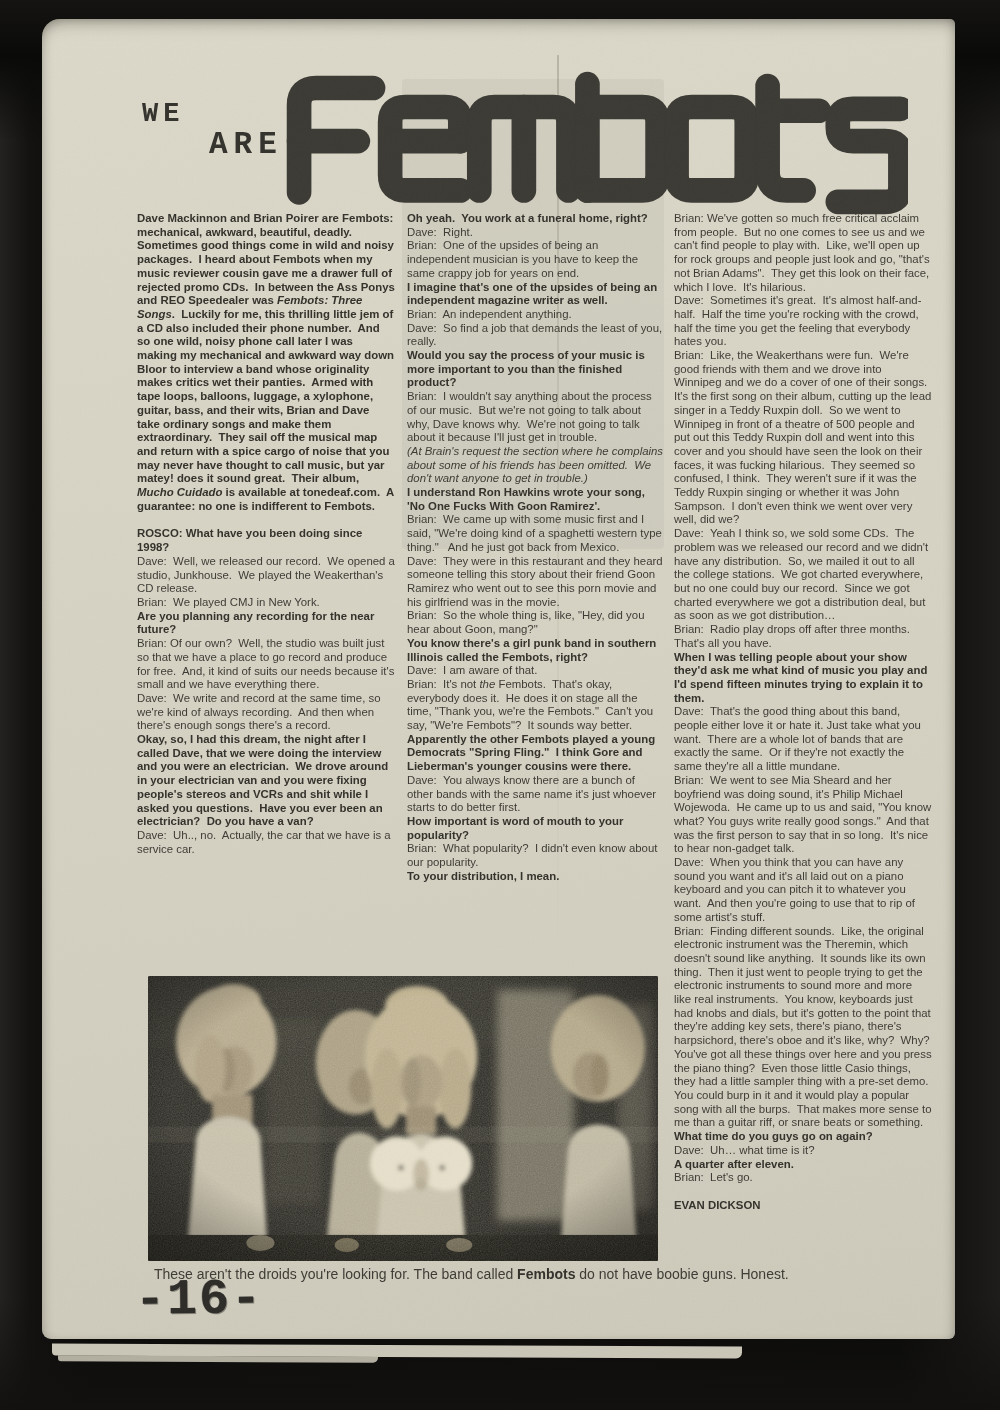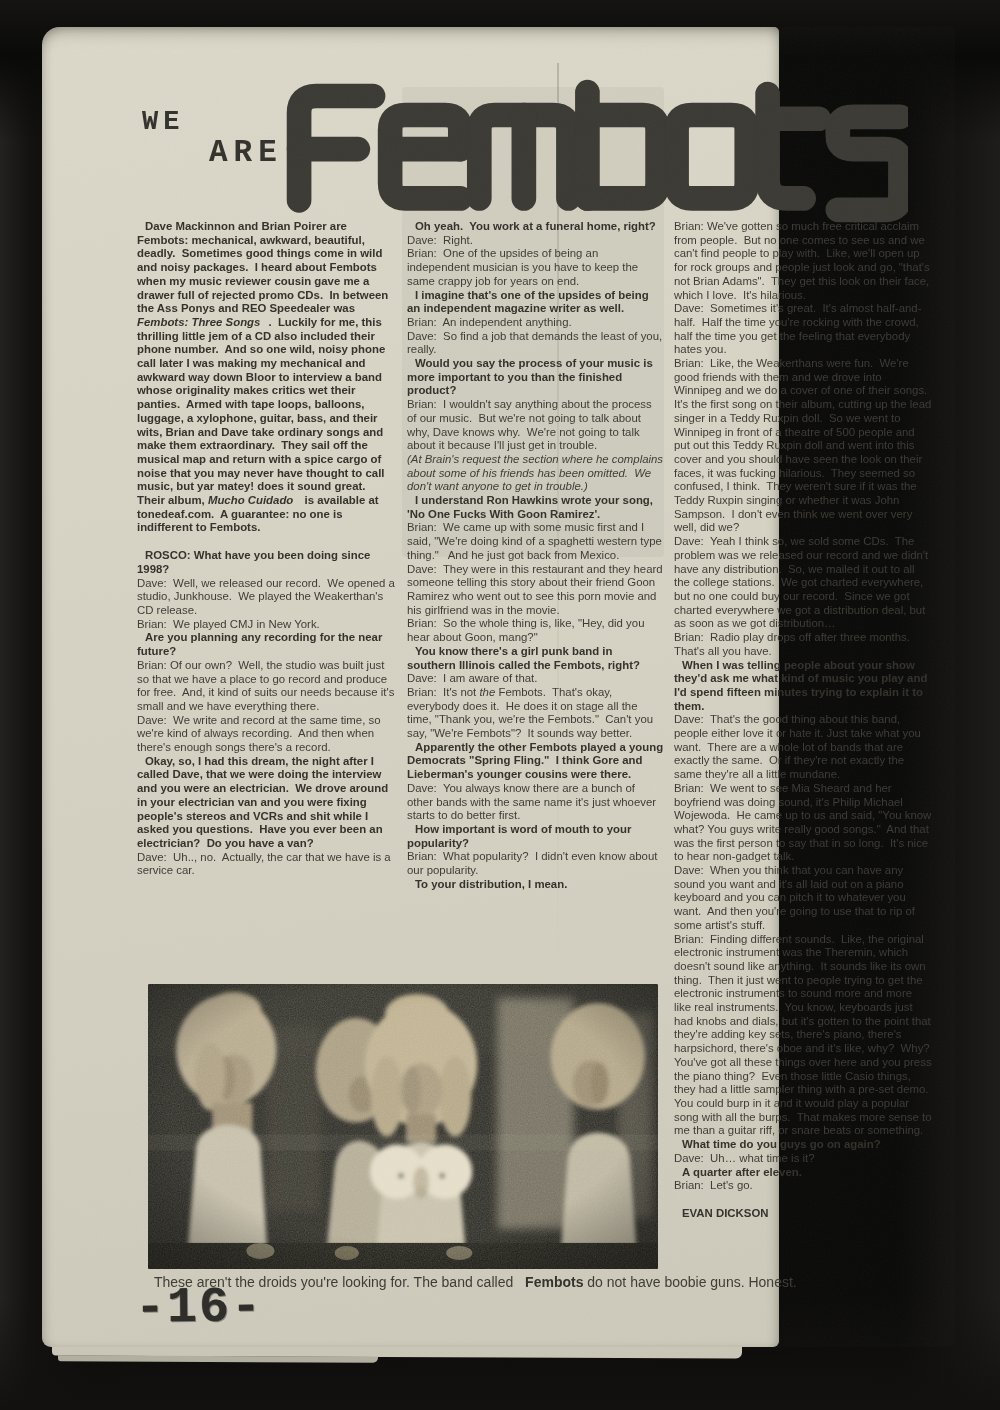--- a/index.html
+++ b/index.html
@@ -2,21 +2,21 @@
 <html><head>
 <meta charset="utf-8">
 <style>
   html,body{margin:0;padding:0;background:#0b0b0a;}
   body{width:1000px;height:1410px;position:relative;overflow:hidden;
        font-family:"Liberation Sans","DejaVu Sans",sans-serif;}
   .scan-bg{position:absolute;inset:0;
     background:linear-gradient(90deg,#232220 0,#131211 3%,#0a0a09 9%,#0c0b0a 55%,#0a0a09 90%,#161514 96%,#1e1d1b 100%);}
   .scan-bg:after{content:"";position:absolute;inset:0;
     background:linear-gradient(180deg,#151413 0,#0a0a09 4%,transparent 10%,transparent 92%,#121110 100%);}
-  .paper{position:absolute;left:42px;top:27px;width:737px;height:1320px;z-index:2;
+  .paper{position:absolute;left:42px;top:19px;width:913px;height:1320px;z-index:2;
     background:linear-gradient(172deg,#dcd9ca 0%,#d8d5c6 30%,#d3d0c1 70%,#cdcabb 100%);
     border-radius:18px 5px 6px 9px;
     box-shadow:inset 0 10px 18px -10px rgba(40,38,30,.55), inset -6px 0 14px -10px rgba(40,38,30,.5), inset 6px 0 14px -10px rgba(40,38,30,.4);}
   .stack-strip{position:absolute;z-index:1;background:#c9c6b7;}
   .stack-1{left:52px;top:1345px;width:690px;height:12px;border-radius:0 0 6px 4px;transform:rotate(.25deg);}
   .stack-2{left:58px;top:1356px;width:320px;height:6px;background:#b2afa1;border-radius:0 0 5px 3px;transform:rotate(.3deg);}
   .crease-v{position:absolute;left:515px;top:36px;width:2px;height:920px;z-index:3;
     background:linear-gradient(180deg,rgba(95,90,72,.28),rgba(95,90,72,.10) 40%,rgba(95,90,72,0));}
   .showthrough{position:absolute;left:360px;top:60px;width:262px;height:470px;z-index:2;
     background:rgba(150,148,136,.12);border-radius:4px;}
@@ -29,21 +29,21 @@
   .fembots-logo svg{display:block;width:100%;height:100%;}
   .logo-stroke{fill:none;stroke:#3b3a34;stroke-width:26;stroke-linecap:round;stroke-linejoin:round;}
   
   .col{position:absolute;z-index:4;color:#3d3b35;font-size:11.4px;line-height:13.7px;
        white-space:pre-wrap;text-align:left;}
   .col-1{left:95px;top:193px;width:258px;}
   .col-2{left:365px;top:193px;width:257px;}
   .col-3{left:632px;top:193px;width:258px;}
   .para{margin:0;}
   .r-n{font-weight:normal;}
-  .r-b{font-weight:bold;color:#33312b;margin-left:8px;}
+  .r-b{font-weight:bold;color:#33312b;}
   .r-i{font-style:italic;margin-top:24px;}
   .r-bi{font-weight:bold;font-style:italic;color:#33312b;}
   
   .photo{position:absolute;left:106px;top:957px;width:510px;height:285px;z-index:4;
          background:#24231e;border-radius:2px;overflow:hidden;}
   .photo svg{display:block;width:100%;height:100%;}
   .caption{position:absolute;left:112px;top:1249px;width:760px;z-index:4;font-size:14px;
            line-height:13px;color:#3d3b35;white-space:nowrap;}
   .caption .para{display:inline;}
   

